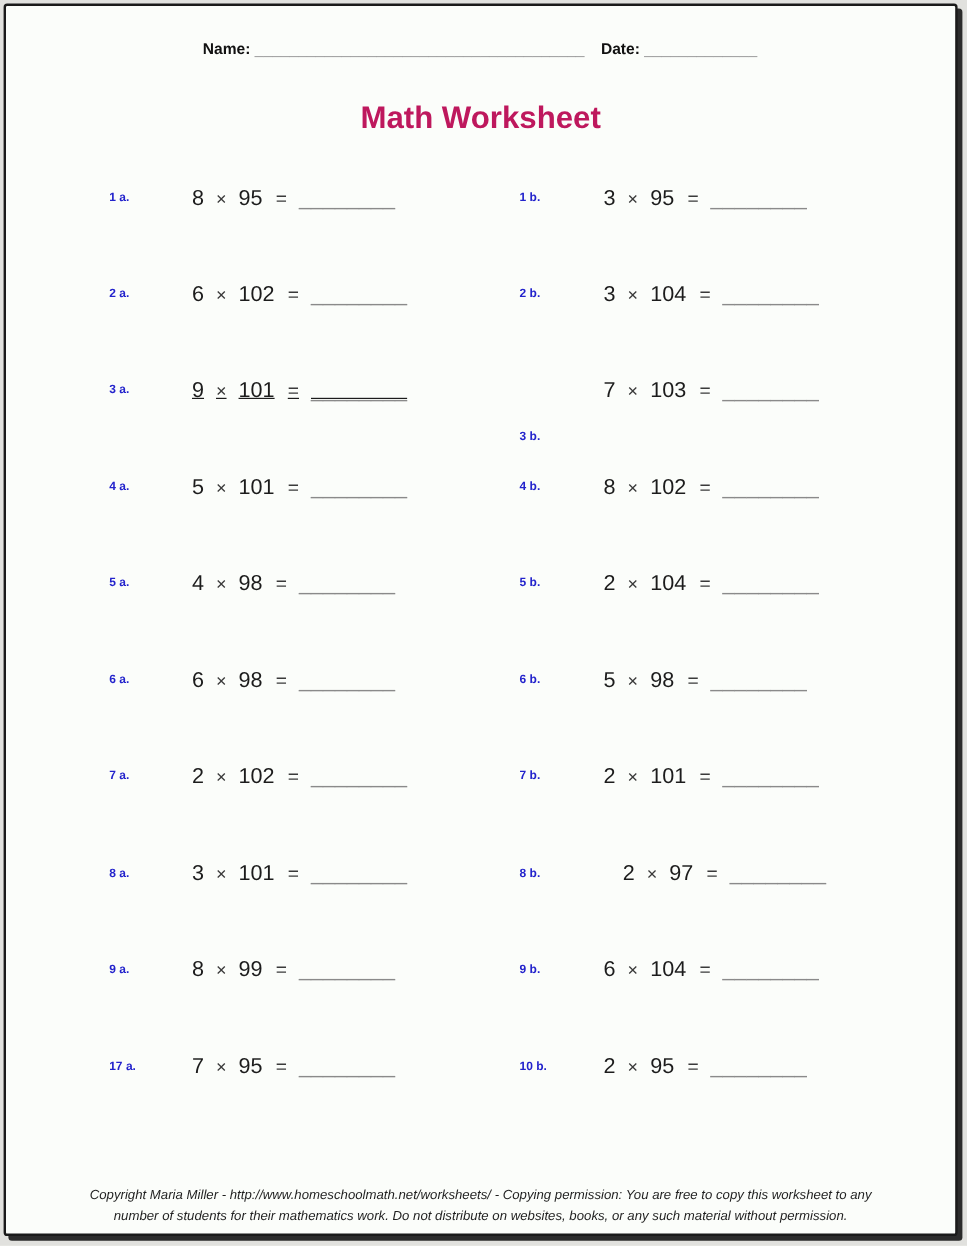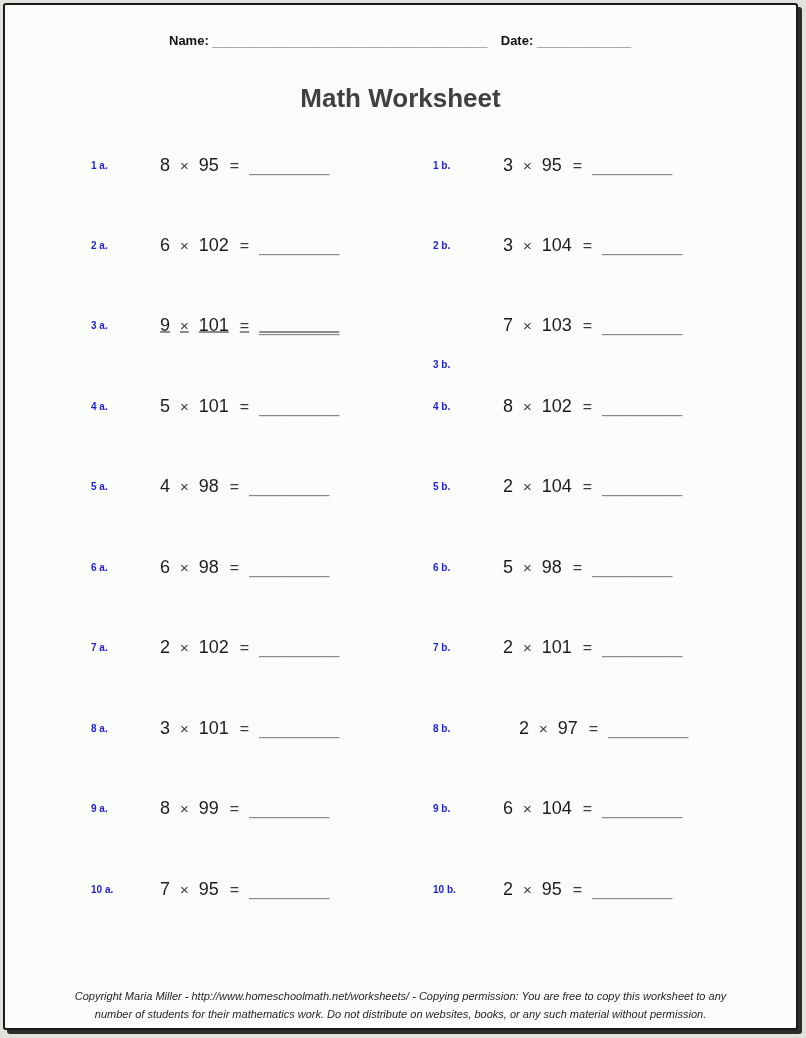--- a/index.html
+++ b/index.html
@@ -40,21 +40,21 @@
   .date-label { margin-left: 10px; }
   .title {
     position: absolute;
     left: 0;
     top: 78px;
     width: 100%;
     margin: 0;
     text-align: center;
     font-size: 26px;
     font-weight: bold;
-    color: #404040;
+    color: #be185d;
   }
   .problems {
     position: absolute;
     left: 0;
     top: 0;
     width: 100%;
     height: 100%;
   }
   .prob-row {
     position: absolute;
@@ -169,21 +169,21 @@
         <span class="plabel" style="left: 428px;">8 b.</span>
         <span class="prob" style="left: 498px; margin-left: 16px;"><span class="f1">2</span><span class="times">×</span><span class="f2">97</span><span class="eq">=</span><span class="blank">________</span></span>
       </div>
       <div class="prob-row" style="top: 762.6px;">
         <span class="plabel" style="left: 86px;">9 a.</span>
         <span class="prob" style="left: 155px;"><span class="f1">8</span><span class="times">×</span><span class="f2">99</span><span class="eq">=</span><span class="blank">________</span></span>
         <span class="plabel" style="left: 428px;">9 b.</span>
         <span class="prob" style="left: 498px;"><span class="f1">6</span><span class="times">×</span><span class="f2">104</span><span class="eq">=</span><span class="blank">________</span></span>
       </div>
       <div class="prob-row" style="top: 843.05px;">
-        <span class="plabel" style="left: 86px;">10 a.</span>
+        <span class="plabel" style="left: 86px;">17 a.</span>
         <span class="prob" style="left: 155px;"><span class="f1">7</span><span class="times">×</span><span class="f2">95</span><span class="eq">=</span><span class="blank">________</span></span>
         <span class="plabel" style="left: 428px;">10 b.</span>
         <span class="prob" style="left: 498px;"><span class="f1">2</span><span class="times">×</span><span class="f2">95</span><span class="eq">=</span><span class="blank">________</span></span>
       </div>
     </div>
 
   <div class="footer">
     <div>Copyright Maria Miller - http://www.homeschoolmath.net/worksheets/ - Copying permission: You are free to copy this worksheet to any</div>
     <div>number of students for their mathematics work. Do not distribute on websites, books, or any such material without permission.</div>
   </div>

